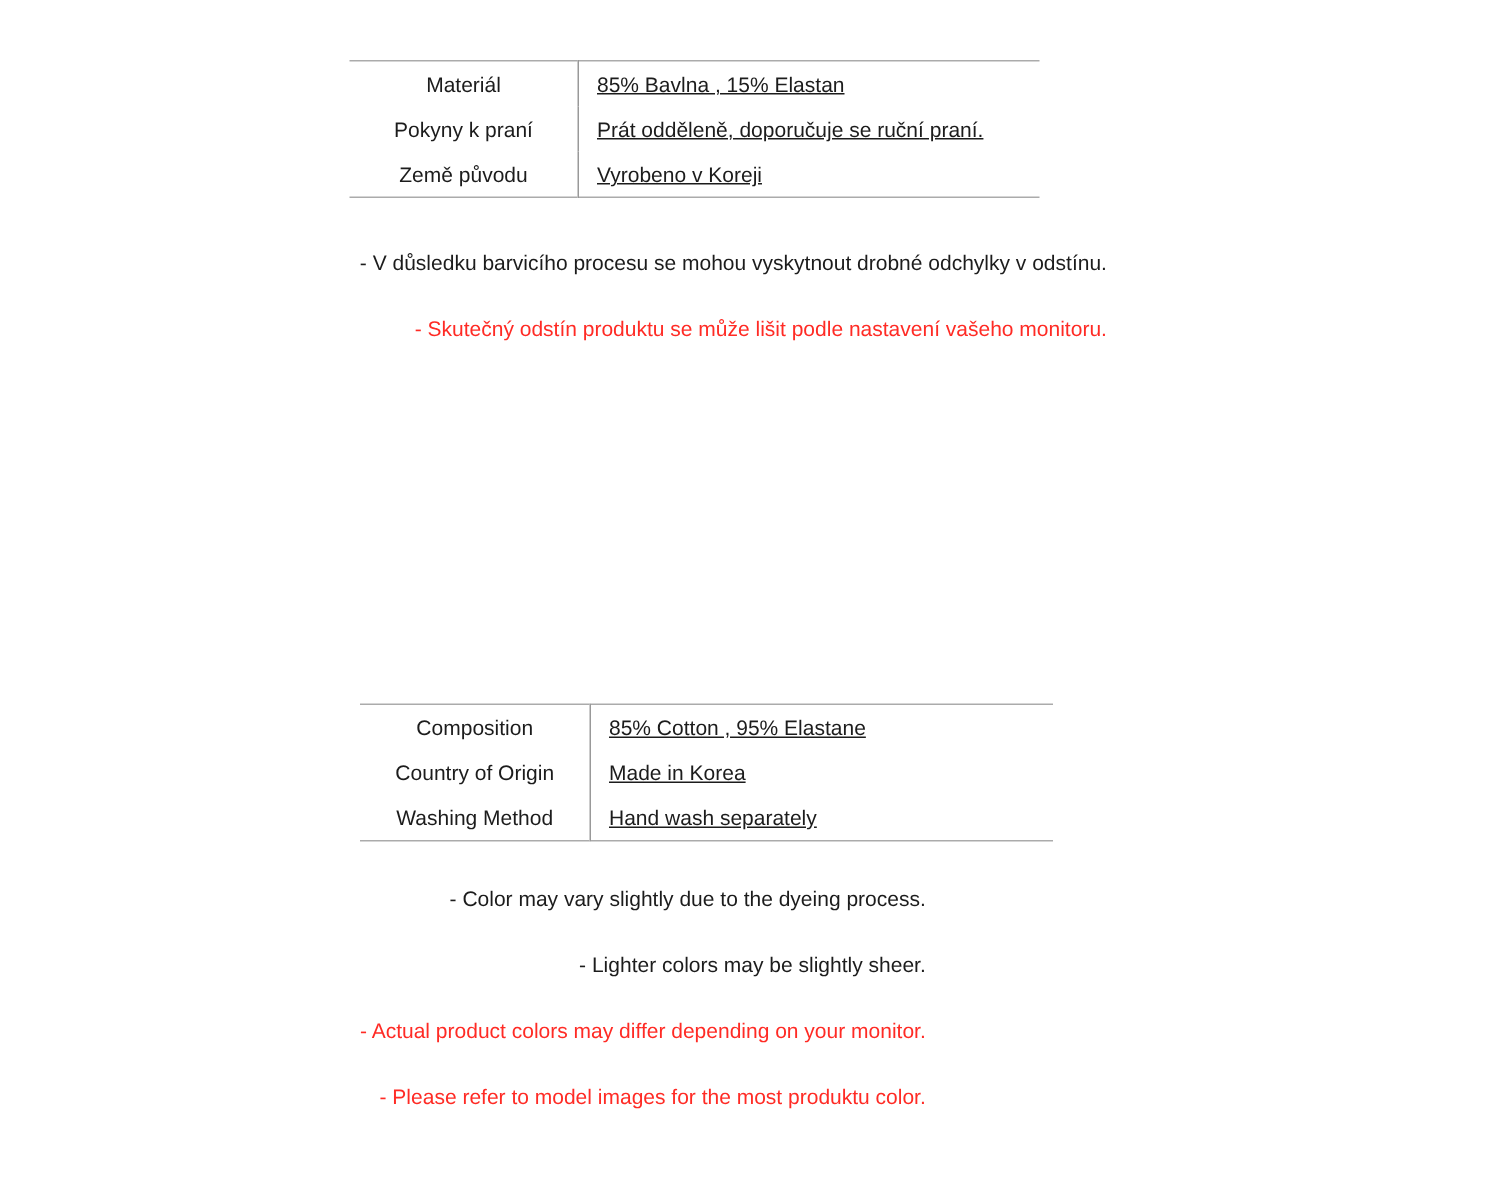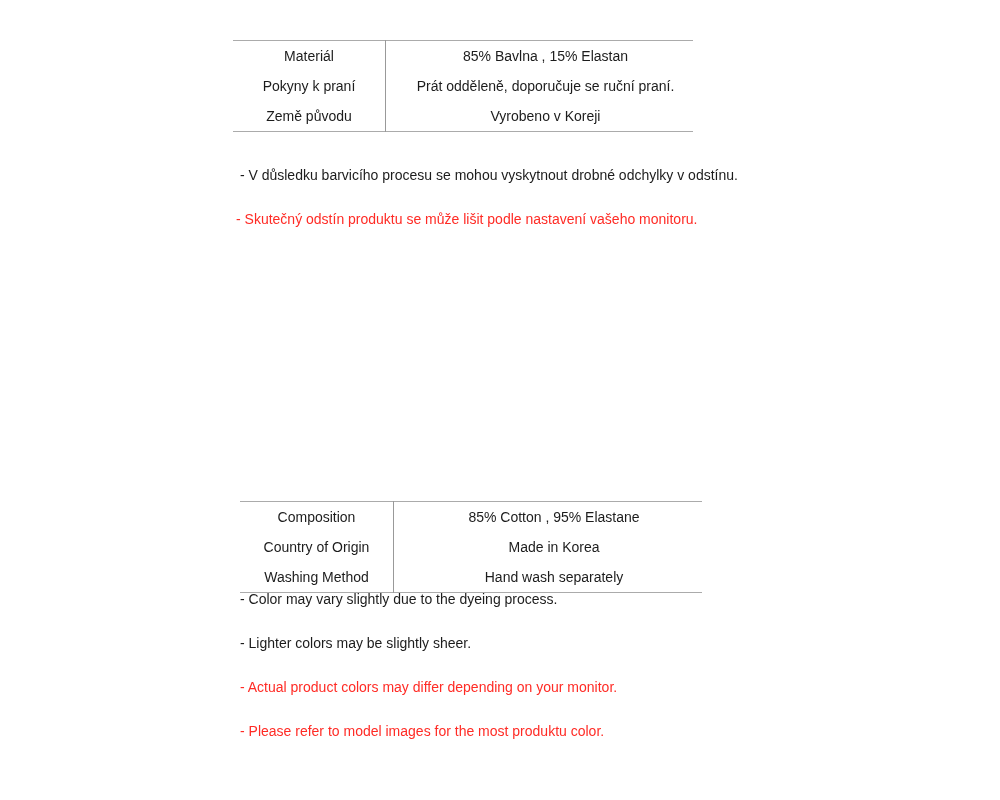--- a/index.html
+++ b/index.html
@@ -27,30 +27,32 @@
     height: 30px;
     padding: 0;
     vertical-align: middle;
     white-space: pre;
   }
   .spec-table td.label {
     text-align: center;
     border-right: 1px solid var(--border_v_color, #999999);
   }
   .spec-table td.value {
-    text-align: center;
+    text-align: left;
     padding-left: 12px;
+    text-decoration: underline;
   }
   #table-cz { left: 233px; top: 40px; width: 460px; }
   #table-cz td.label { width: 152px; }
-  #table-en { left: 240px; top: 469px; width: 462px; margin-top: 32px; }
+  #table-en { left: 240px; top: 469px; width: 462px; }
   #table-en td.label { width: 153px; }
 
   .notes {
     position: absolute;
+    text-align: right;
   }
   #notes-cz { left: 236px; top: 167px; }
   #notes-en { left: 240px; top: 591px; }
   .note {
     height: 16px;
     line-height: 16px;
     margin-bottom: 28px;
     white-space: pre;
   }
   .note[data-color="red"] {

